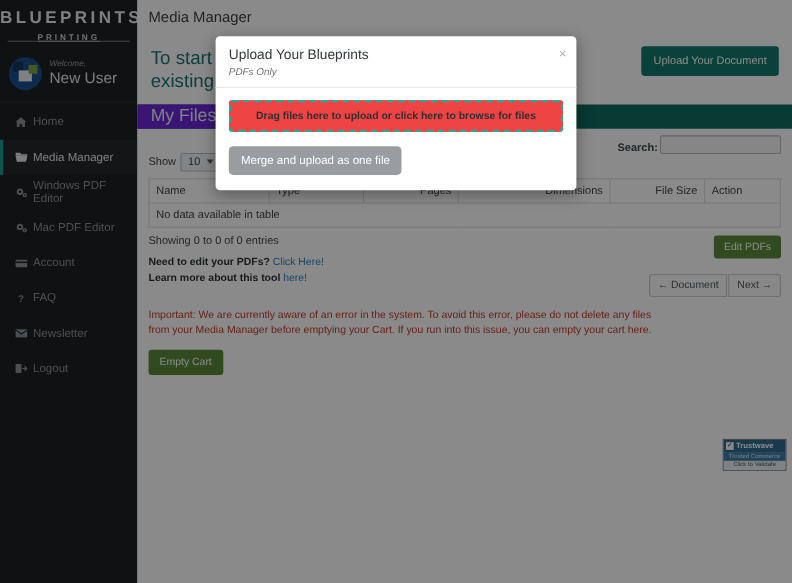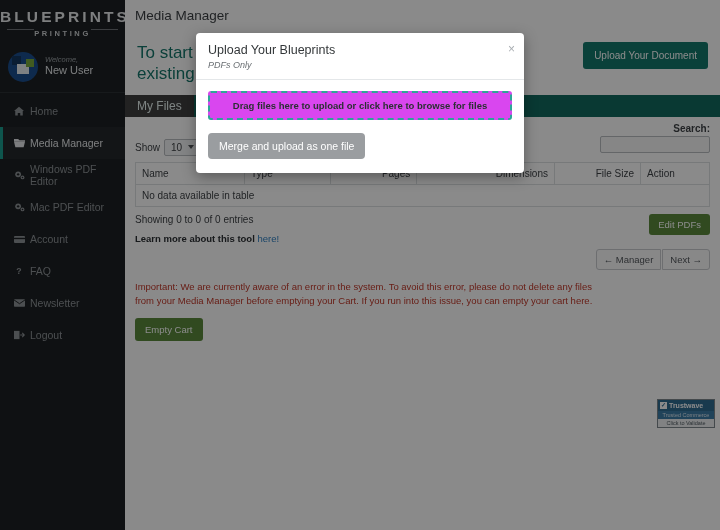--- a/index.html
+++ b/index.html
@@ -17,22 +17,22 @@
     width: 125px; height: 530px;
     background: #1d2124;
     color: #b8bcc0;
   }
   .brand { padding: 8px 0 6px; text-align: center; }
   .brand-main {
     font-size: 15.5px; letter-spacing: 3.1px;
     color: #e8eaec; font-weight: 700;
   }
   .brand-sub-wrap {
-    display: flex; align-items: flex-start; justify-content: center;
-    gap: 0; margin-top: 3px; padding: 0 7px;
+    display: flex; align-items: flex-end; justify-content: center;
+    gap: 0; margin-top: 3px; padding: 0 7px; text-decoration: underline;
   }
   .brand-rule { flex: 1; height: 1px; background: #6d7276; }
   .brand-sub {
     font-size: 7.5px; letter-spacing: 2.6px;
     color: #cfd2d5; font-weight: 700;
   }
   .user-box {
     display: flex; align-items: center; gap: 7px;
     padding: 8px 6px 10px 8px;
     border-bottom: 1px solid #2b3034;
@@ -48,21 +48,21 @@
   }
   .avatar .sq-green {
     position: absolute; left: 18px; top: 7px;
     width: 8px; height: 8px; background: #79a83b;
   }
   .avatar .sq-dark {
     position: absolute; left: 4px; top: 4px;
     width: 9px; height: 9px; background: #14365f;
   }
   .welcome { font-size: 7.5px; color: #9aa0a5; font-style: italic; line-height: 1.1; }
-  .username { font-size: 11px; color: #e3e6e8; line-height: 1.25; }
+  .username { font-size: 14px; color: #e3e6e8; line-height: 1.25; }
 
   .nav { margin-top: 2px; }
   .nav-item {
     display: flex; align-items: center;
     height: 32px; padding-left: 14px;
     font-size: 10.5px; color: #8d9296;
     cursor: pointer; position: relative;
   }
   .nav-item .ico {
     width: 16px; flex: none; display: inline-flex;
@@ -99,35 +99,35 @@
     font-size: 10px; padding: 8px 11px; border: none;
     border-radius: 3px; cursor: pointer; white-space: nowrap;
   }
 
   .tabbar {
     margin-top: 10px; height: 22px; background: #11695f;
     display: flex; align-items: stretch;
   }
   .tab {
     display: flex; align-items: center; padding: 0 12px;
-    font-size: 12px; color: #e7f2f0; background: #404040; cursor: pointer;
+    font-size: 16px; color: #e7f2f0; background: #6d28d9; cursor: pointer;
   }
 
   .panel { padding: 6px 10px 0 10px; }
   .panel-top { display: flex; align-items: flex-start; justify-content: space-between; }
   .show-wrap { display: flex; align-items: center; gap: 4px; font-size: 10px; color: #3f4347; margin-top: 16px; }
   .select {
     display: inline-flex; align-items: center; gap: 6px;
     border: 1px solid #b9bdc1; background: #f3f4f5;
     font-size: 10px; color: #3f4347; padding: 2px 4px 2px 6px;
     border-radius: 2px; cursor: pointer;
   }
   .caret { width: 0; height: 0; border-left: 3px solid transparent;
            border-right: 3px solid transparent; border-top: 4px solid #54585c; }
-  .search-wrap { display: flex; flex-direction: column; align-items: flex-end; gap: 2px; }
+  .search-wrap { display: flex; flex-direction: row; align-items: flex-end; gap: 2px; }
   .search-label { font-size: 10px; color: #3f4347; font-weight: 700; }
   .search-input {
     width: 110px; height: 17px; border: 1px solid #b9bdc1;
     background: #f7f8f8; border-radius: 2px; font-size: 10px;
     padding: 0 4px; color: #3f4347; font-family: "Liberation Sans", sans-serif;
   }
 
   table.files { width: 100%; border-collapse: collapse; margin-top: 6px; }
   table.files th, table.files td {
     border: 1px solid #dcdfe1; font-size: 10px; color: #3f4347;
@@ -199,21 +199,21 @@
   .modal-title { font-size: 12.5px; color: #333739; }
   .modal-sub { font-size: 9px; color: #6a6f73; font-style: italic; margin-top: 3px; }
   .modal-close {
     position: absolute; right: 9px; top: 10px;
     font-size: 12px; color: #a9aeb2; background: none;
     border: none; cursor: pointer; line-height: 1;
     font-family: "Liberation Sans", sans-serif;
   }
   .modal-body { padding: 11px 12px 14px 12px; }
   .dropzone {
-    border: 2px dashed #2ca697; background: #d946ef;
+    border: 2px dashed #2ca697; background: #ef4444;
     border-radius: 3px; height: 29px;
     display: flex; align-items: center; justify-content: center;
     font-size: 9.5px; color: #2b2f33; font-weight: 700; cursor: pointer;
     text-align: center;
   }
   .modal-actions {
     display: flex; justify-content: space-between; margin-top: 13px;
   }
   .btn-gray {
     background: #9a9da0; color: #ffffff; font-size: 10.5px;
@@ -388,29 +388,33 @@
               <td class="ta-l" colspan="6">No data available in table</td>
             </tr>
           </tbody>
         </table>
 
         <div class="table-foot">
           <div>
             <div class="entries">Showing 0 to 0 of 0 entries</div>
             <div class="links">
               <div>
+                <b>Need to edit your PDFs?</b>
+                <a href="#">Click Here!</a>
+              </div>
+              <div>
                 <b>Learn more about this tool</b>
                 <a href="#">here!</a>
               </div>
             </div>
           </div>
           <div style="display:flex;flex-direction:column;align-items:flex-end;gap:14px;">
             <button class="btn-edit">Edit PDFs</button>
             <div class="pager">
-              <button class="pg-btn">← Manager</button>
+              <button class="pg-btn">← Document</button>
               <button class="pg-btn">Next →</button>
             </div>
           </div>
         </div>
 
         <div class="important">
           <b>Important:</b>
           <span>We are currently aware of an error in the system. To avoid this error, please do not delete any files from your Media Manager before emptying your Cart. If you run into this issue, you can empty your cart here.</span>
         </div>
         <button class="btn-empty">Empty Cart</button>

